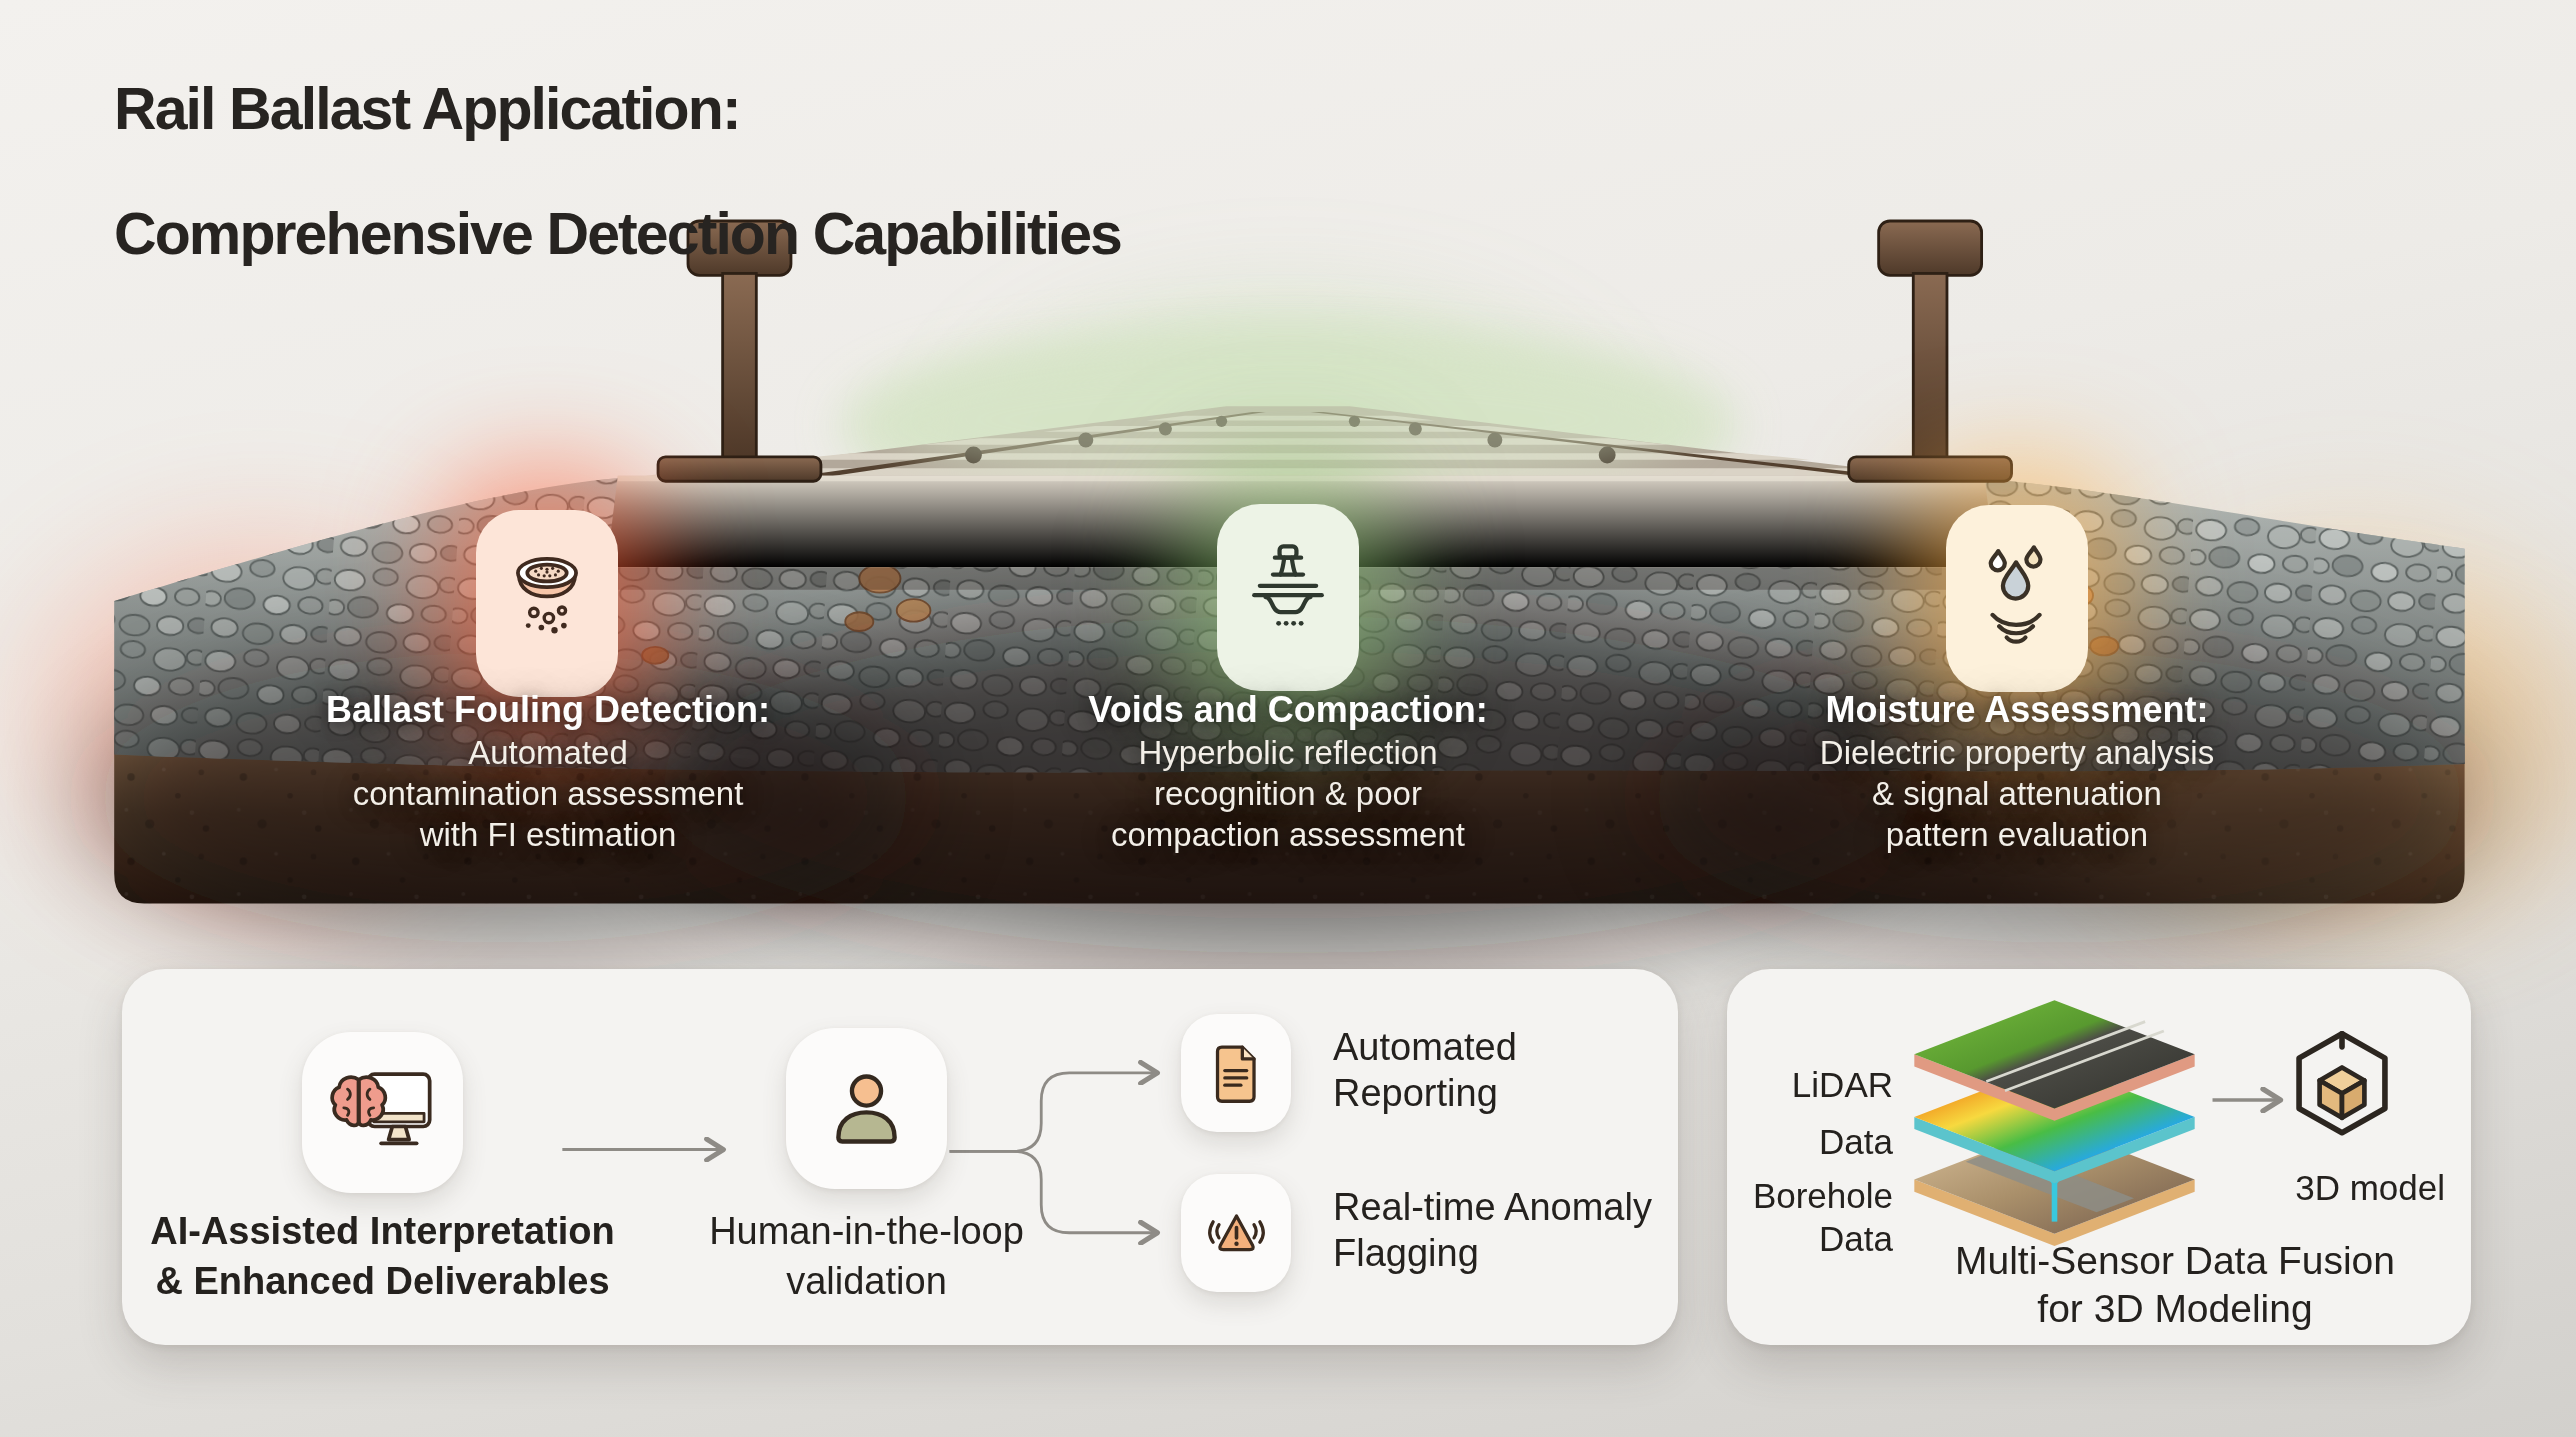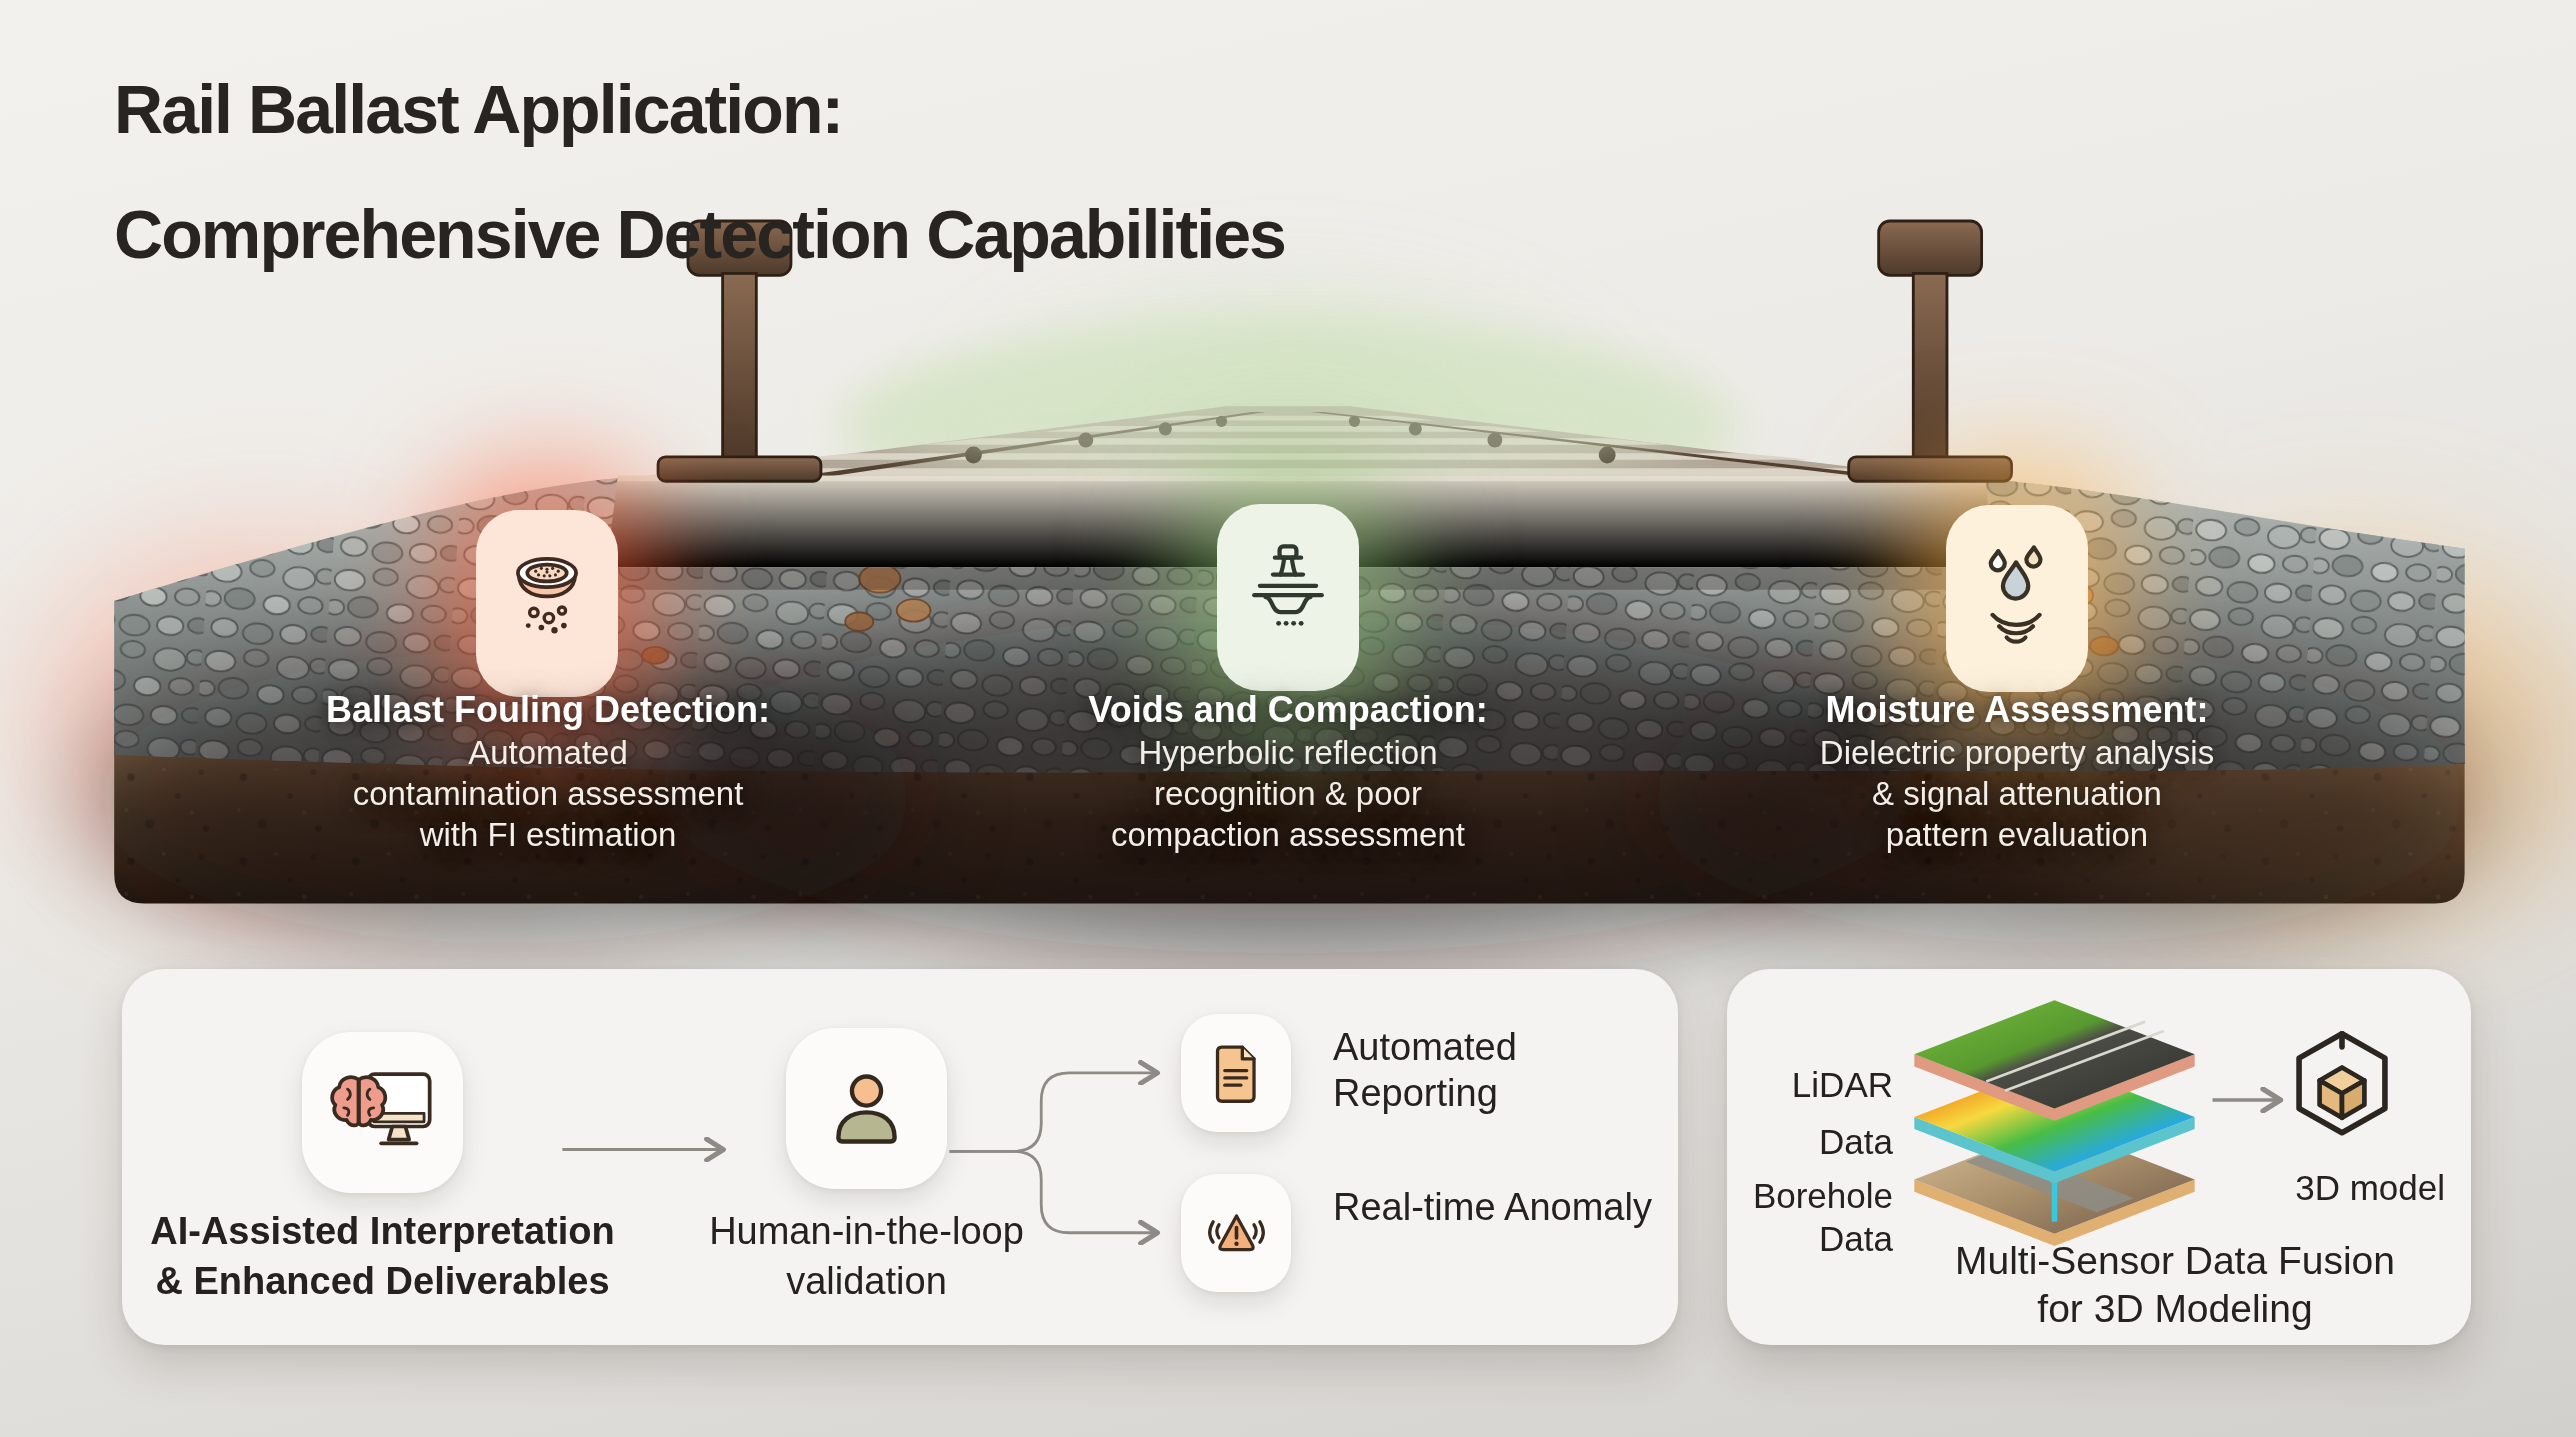--- a/index.html
+++ b/index.html
@@ -3,21 +3,21 @@
 <meta charset="utf-8">
 <style>
   html,body{margin:0;padding:0;background:#d8d6d2;}
   .page{
     position:relative; width:2576px; height:1438px; overflow:hidden;
     font-family:"Liberation Sans", sans-serif;
     background:linear-gradient(168deg,#f3f1ee 0%,#edebe7 38%,#e2e0dc 68%,#d2d0cc 100%);
   }
   
   .title{position:absolute;left:114px;top:47px;z-index:5;color:#272421;font-weight:700;
-         font-size:68px;line-height:125px;letter-spacing:-1.9px;}
+         font-size:59px;line-height:125px;letter-spacing:-1.9px;}
   .title span{display:block;}
   
   .glow{position:absolute;border-radius:50%;filter:blur(51px);z-index:1;}
   .glow.red  {left:-131px;top:403px;width:786px;height:637px;
               background:radial-gradient(closest-side,rgba(255,98,58,.55),rgba(255,98,58,0) 74%);}
   .glow.green{left:814px;top:220px;width:945px;height:468px;
               background:radial-gradient(closest-side,rgba(148,205,118,.52),rgba(148,205,118,0) 75%);}
   .glow.amber{left:1956px;top:403px;width:786px;height:637px;
               background:radial-gradient(closest-side,rgba(255,176,70,.55),rgba(255,176,70,0) 74%);}
   .scene{position:absolute;left:0;top:0;width:2576px;height:1438px;z-index:2;}
@@ -361,20 +361,21 @@
         <path d="M18 34 C12 44 12 54 18 62"></path>
           <path d="M26 38 C22 44 22 50 26 56"></path>
         <path d="M82 34 C88 44 88 54 82 62"></path>
           <path d="M74 38 C78 44 78 50 74 56"></path>
       </g>
       <circle cx="50" cy="64" r="3" fill="#3a2a1e"></circle>
     </svg>
   </div>
   <div class="wlabel o2">
     <div>Real-time Anomaly</div>
+    <div>Flagging</div>
   </div>
 
   <div class="panel right"></div>
 
   <div class="flabel f1">LiDAR</div>
   <div class="flabel f2">Data</div>
   <div class="flabel f3">
     <div>Borehole</div>
     <div>Data</div>
   </div>

